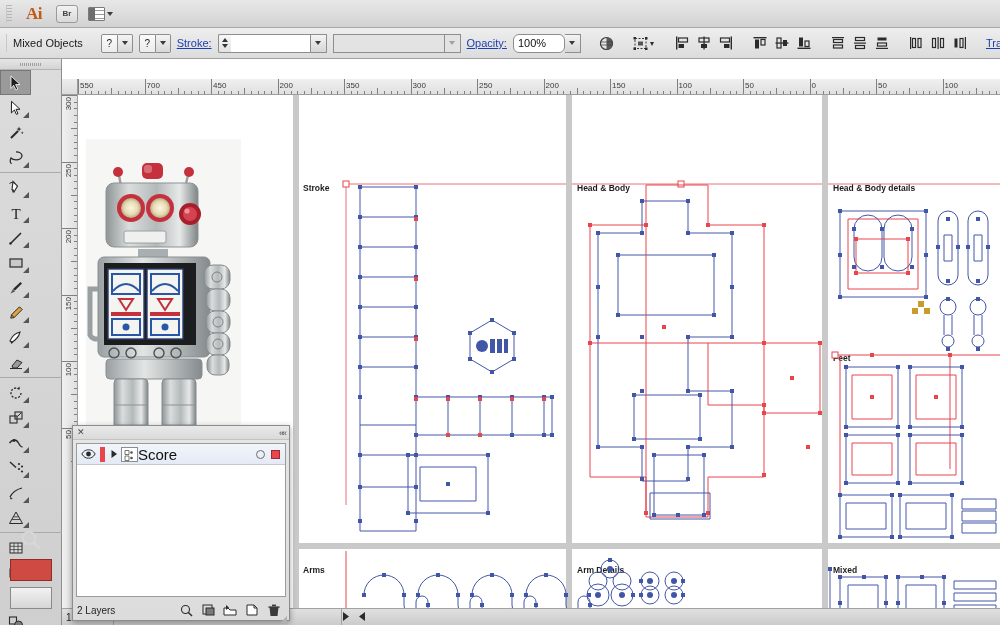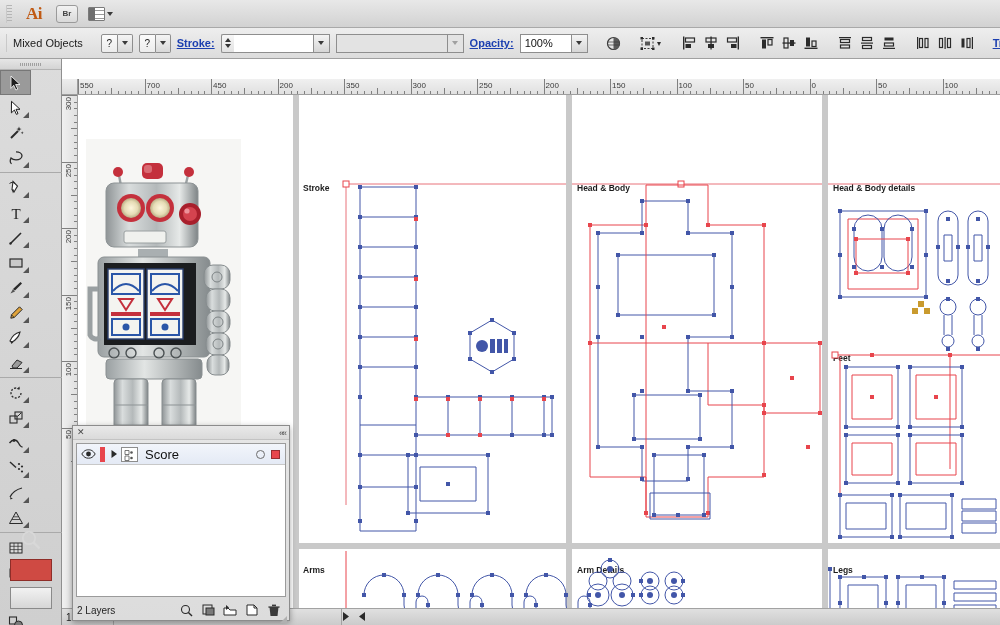--- a/index.html
+++ b/index.html
@@ -49,21 +49,21 @@
 
   
   .ctrlbar {
     position:absolute; left:0; top:28px; width:1000px; height:31px;
     background:linear-gradient(#eeeeee,#dcdcdc);
     border-bottom:1px solid #a0a0a0;
     display:flex; align-items:center; padding-left:6px; gap:6px;
     font-size:11px; color:#1d1d1d;
   }
   .ctl-label { font-size:11px; color:#1a1a1a; white-space:nowrap; }
-  .link { color:#1c3fb0; text-decoration:underline; font-size:11px; cursor:pointer; white-space:nowrap;font-weight:bold; }
+  .link { color:#1c3fb0; text-decoration:underline; font-size:11px; cursor:pointer; white-space:nowrap; }
   .qbox {
     display:flex; align-items:stretch; height:19px;
   }
   .qbox .q {
     width:17px; background:linear-gradient(#fbfbfb,#ececec);
     border:1px solid #8e8e8e; border-radius:2px 0 0 2px;
     display:flex;align-items:center;justify-content:center;
     font-size:10px;color:#222;
   }
   .qbox .d {
@@ -228,21 +228,21 @@
     height:21px; display:flex; align-items:center; border-bottom:1px solid #c8c8c8;
     background:linear-gradient(#f2f5fb,#e4eaf5); position:relative;
   }
   .lr-eye { width:22px; display:flex; align-items:center; justify-content:center; }
   .lr-color { width:5px; height:15px; margin:0 3px 0 1px; }
   .lr-tri { width:13px; display:flex; align-items:center; justify-content:center; }
   .lr-thumb {
     width:17px; height:15px; background:#fff; border:1px solid #8d8d8d;
     position:relative; overflow:hidden;
   }
-  .lr-name { flex:1; font-size:13px; color:#111; padding-left:7px; }
+  .lr-name { flex:1; font-size:15px; color:#111; }
   .lr-target {
     width:9px;height:9px;border-radius:50%;border:1.5px solid #6d6d6d;margin-right:6px;
   }
   .lr-sel { width:9px; height:9px; margin-right:5px; border:1px solid rgba(0,0,0,.35); }
   .lp-foot {
     height:20px; display:flex; align-items:center; gap:0;
     padding:0 4px; font-size:10px; color:#1f1f1f;
   }
   .lp-foot .cnt { flex:1; }
   .lp-foot .ico { width:22px; display:flex; align-items:center; justify-content:center; }
@@ -298,21 +298,21 @@
 
     <div style="display:flex;align-items:stretch;">
       <div class="field dis" style="width:112px;"></div>
       <div class="dropbtn dis">
           <span class="caret" style="border-top-color:#a0a0a0"></span>
         </div>
     </div>
 
     <div class="link">Opacity:</div>
     <div style="display:flex;align-items:stretch;">
-      <div class="field" style="width:52px;">100%</div>
+      <div class="field" style="width:52px;border-radius:6px;">100%</div>
       <div class="dropbtn">
           <span class="caret"></span>
         </div>
     </div>
 
     <div class="sep"></div>
     <div class="ibtn">
       <svg width="15" height="15" viewBox="0 0 15 15">
           <circle cx="7.5" cy="7.5" r="6" fill="none" stroke="#3a3a3a" stroke-width="1.2"></circle>
           <path d="M7.5 1.5a6 6 0 0 1 0 12z" fill="#5a5a5a"></path>
@@ -975,21 +975,21 @@
           <path d="M22 320 h46 M70 320 h46" stroke="#7fa6c0" stroke-width="1.4" opacity=".6"></path>
         </svg>
       </div>
 
       <div class="ab-label" style="left:225px;top:88px;">Stroke</div>
       <div class="ab-label" style="left:499px;top:88px;">Head &amp; Body</div>
       <div class="ab-label" style="left:755px;top:88px;">Head &amp; Body details</div>
       <div class="ab-label" style="left:755px;top:258px;">Feet</div>
       <div class="ab-label" style="left:225px;top:470px;">Arms</div>
       <div class="ab-label" style="left:499px;top:470px;">Arm Details</div>
-      <div class="ab-label" style="left:755px;top:470px;">Legs</div>
+      <div class="ab-label" style="left:755px;top:470px;">Mixed</div>
 
       <svg style="position:absolute;left:0;top:0;" width="922" height="513" viewBox="0 0 922 513">
         <defs>
           <style>
             .cut   { fill:none; stroke:#4256a8; stroke-width:1; }
             .score { fill:none; stroke:#e8737a; stroke-width:1; }
             .scoreS{ fill:none; stroke:#e8454c; stroke-width:1; }
             .ptb   { fill:#4256a8; }
             .ptr   { fill:#e8454c; }
             .pth   { fill:#fff; stroke:#e8454c; stroke-width:1; }

